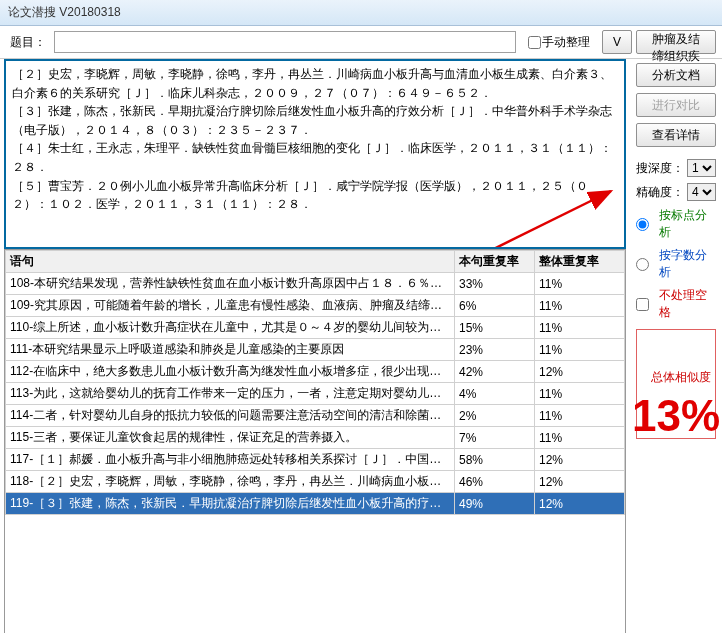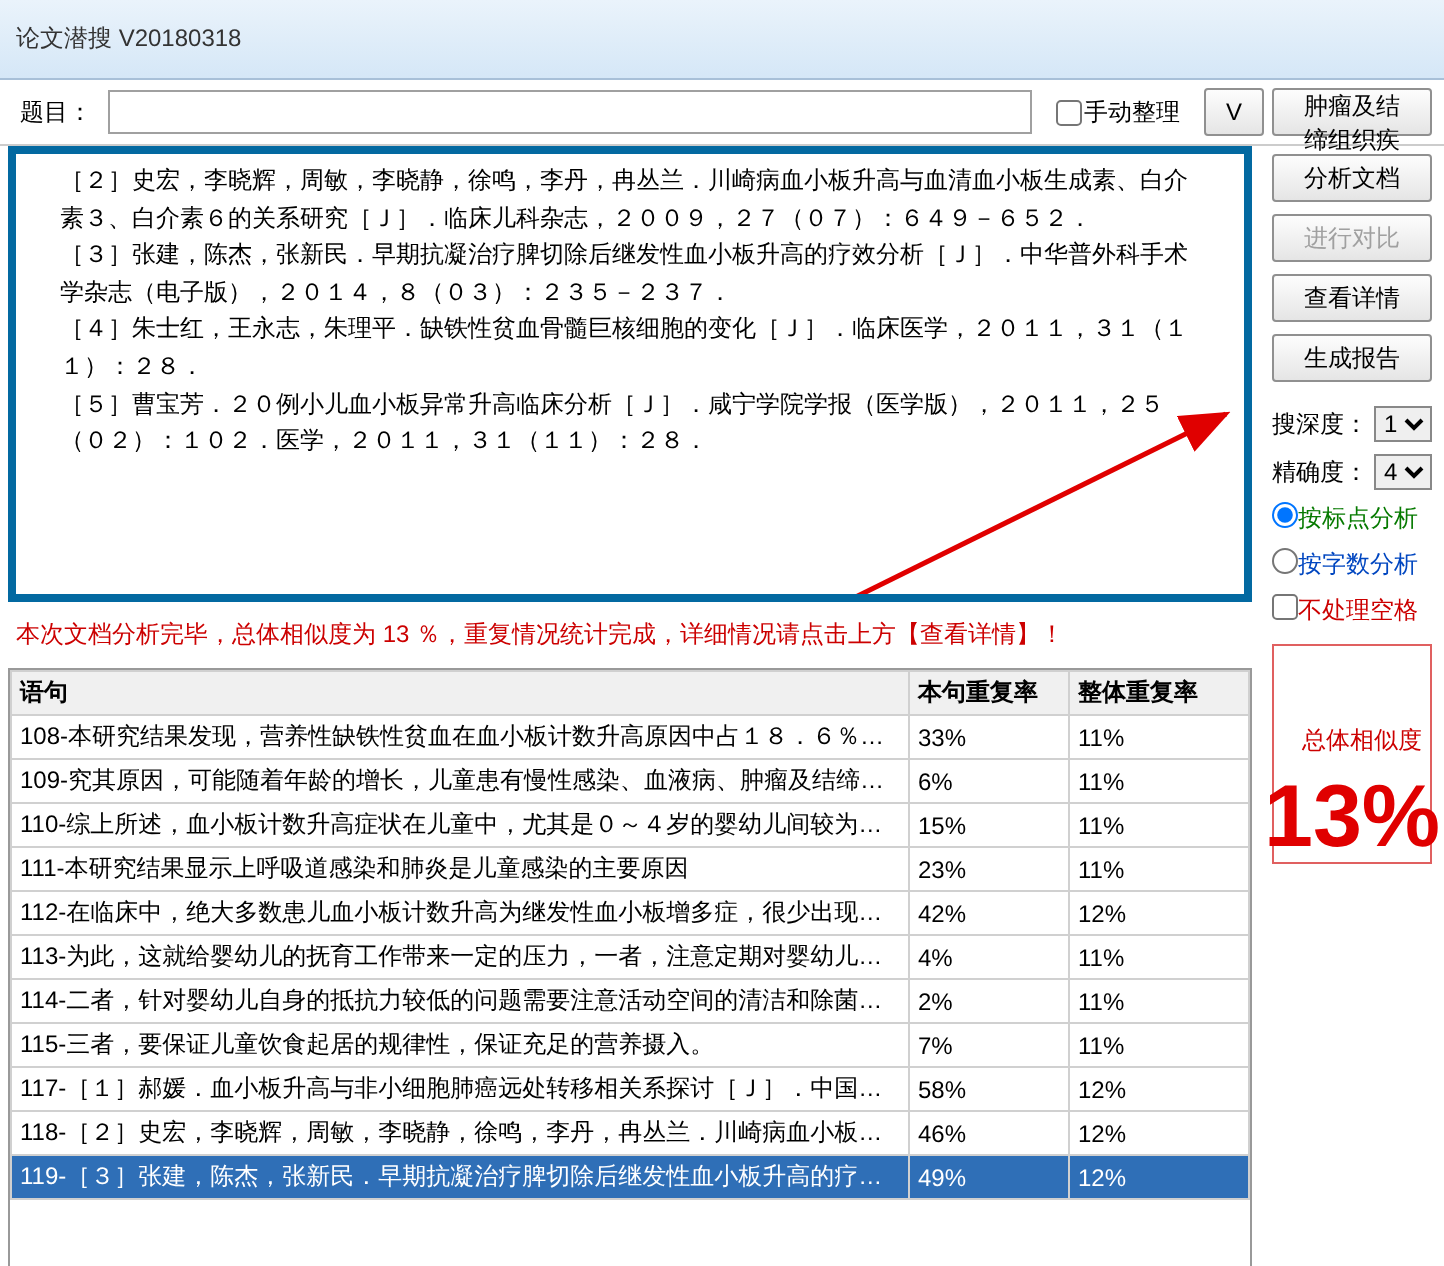--- a/index.html
+++ b/index.html
@@ -1,40 +1,40 @@
 <!DOCTYPE html>
 <html><head>
 <meta charset="utf-8">
 <style>
 *{box-sizing:border-box;margin:0;padding:0;font-family:"Microsoft YaHei",SimSun,sans-serif;font-size:12px}
 body{background:#fff;width:722px;height:633px;overflow:hidden;position:relative}
-.titlebar{height:40px;background:linear-gradient(#eaf3fb,#d5e7f7);border-bottom:1px solid #a8c0d8;display:flex;align-items:center;padding:0 8px;color:#333}
+.titlebar{height:26px;background:linear-gradient(#eaf3fb,#d5e7f7);border-bottom:1px solid #a8c0d8;display:flex;align-items:center;padding:0 8px;color:#333}
 .topbar{display:flex;align-items:center;padding:4px 6px;gap:4px;border-bottom:1px solid #ccc}
 .topbar label{padding:0 4px}
 .topbar input[type=text]{flex:1;height:22px;border:1px solid #a0a0a0;padding:0 4px}
 .chk{display:flex;align-items:center;gap:1px;margin:0 4px}
 .btn{height:24px;border:1px solid #909090;background:linear-gradient(#fdfdfd,#e5e5e5);padding:0 10px;cursor:pointer;border-radius:2px;min-width:30px}
 .btn:disabled{color:#a0a0a0}
 .btn-w{width:70px}
 .main{display:flex;height:calc(100% - 26px - 32px)}
 .left{flex:1;display:flex;flex-direction:column;padding:0 4px}
-.refs{height:228px;border:4px solid #0369a1;padding:4px 22px;line-height:1.55;overflow:auto;font-family:SimSun;font-size:12px;background:#fff;position:relative}
+.refs{height:190px;border:2px solid #0369a1;padding:4px 6px;line-height:1.55;overflow:auto;font-family:SimSun;font-size:12px;background:#fff;position:relative}
 .refs-overlay{position:absolute;inset:0;pointer-events:none}
 .refs-overlay svg{width:100%;height:100%}
 .msg{color:#c00;padding:8px 4px;font-size:12px}
 .grid-wrap{flex:1;border:1px solid #999;overflow:hidden}
 table{width:100%;border-collapse:collapse;table-layout:fixed}
 th,td{border:1px solid #d0d0d0;padding:2px 4px;text-align:left;white-space:nowrap;overflow:hidden;text-overflow:ellipsis;height:17px;font-size:12px}
 th{background:#f0f0f0;font-weight:bold}
 tr.sel td{background:#2f6fb7;color:#fff}
 .right{width:92px;padding:4px 6px;display:flex;flex-direction:column;gap:6px}
 .right .btn{width:100%}
 .param{display:flex;align-items:center;gap:3px;font-size:12px}
 .param select{flex:1;height:18px;border:1px solid #888}
-.radio{display:flex;align-items:flex-start;gap:0;font-size:12px;color:#067a00}
+.radio{display:flex;align-items:center;gap:10px;font-size:12px;color:#067a00}
 .radio.blue{color:#0046c0}
 .sim-box{border:1px solid #e06060;height:110px;display:flex;flex-direction:column;align-items:center;justify-content:flex-end;margin-top:2px}
 .sim-box .lbl{color:#c00;font-size:12px;align-self:flex-end;margin:-2px 4px 0 0}
 .sim-box .val{color:#e00000;font-size:44px;font-weight:bold;line-height:1;margin-top:8px}
 </style>
 </head>
 <body>
 
 <div class="titlebar">
   <span>论文潜搜 V20180318</span>
@@ -62,21 +62,20 @@
         <svg>
           <defs>
               <marker id="ah" markerWidth="10" markerHeight="8" refX="9" refY="4" orient="auto">
                 <path d="M0,0 L10,4 L0,8 Z" fill="#e00000"></path>
               </marker>
             </defs>
           <line x1="180" y1="340" x2="605" y2="130" stroke="#e00000" stroke-width="2.5" marker-end="url(#ah)"></line>
         </svg>
       </div>
     </div>
-    <div class="msg">本次文档分析完毕，总体相似度为 13 ％，重复情况统计完成，详细情况请点击上方【查看详情】！</div>
     <div class="grid-wrap">
       <table>
         <colgroup>
             <col>
             <col style="width:80px">
             <col style="width:90px">
           </colgroup>
         <thead>
             <tr>
           <th>语句</th>
@@ -142,21 +141,20 @@
             </tr>
           </tbody>
       </table>
     </div>
   </div>
 
   <div class="right">
     <button class="btn">分析文档</button>
     <button class="btn" disabled="">进行对比</button>
     <button class="btn" style="">查看详情</button>
-    <button class="btn">生成报告</button>
     <div class="param" style="margin-top:6px">
       <span>搜深度：</span>
       <select><option>1</option></select>
     </div>
     <div class="param">
       <span>精确度：</span>
       <select><option>4</option></select>
     </div>
     <label class="radio">
         <input type="radio" name="m" checked="" style="">

